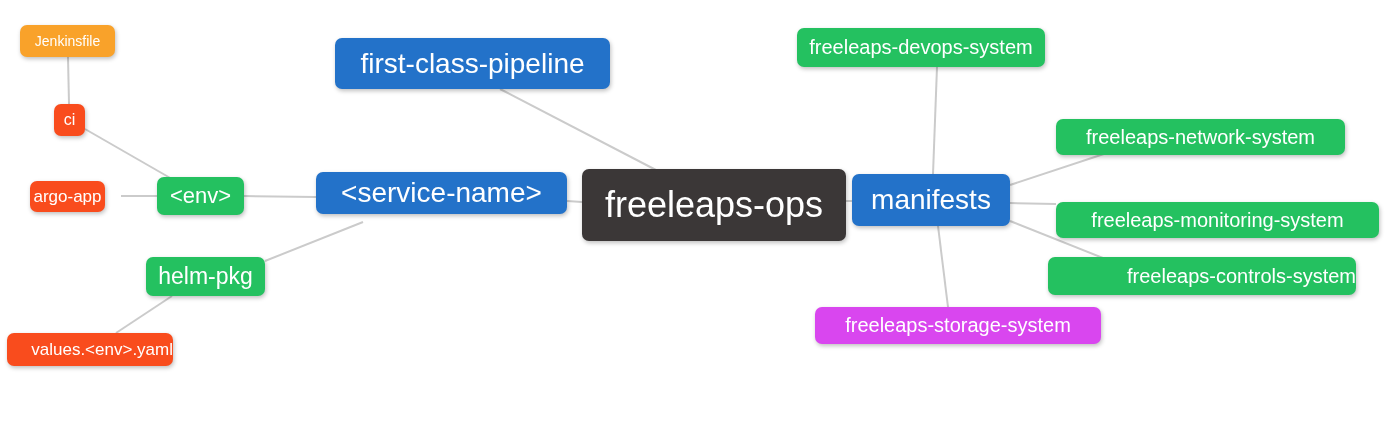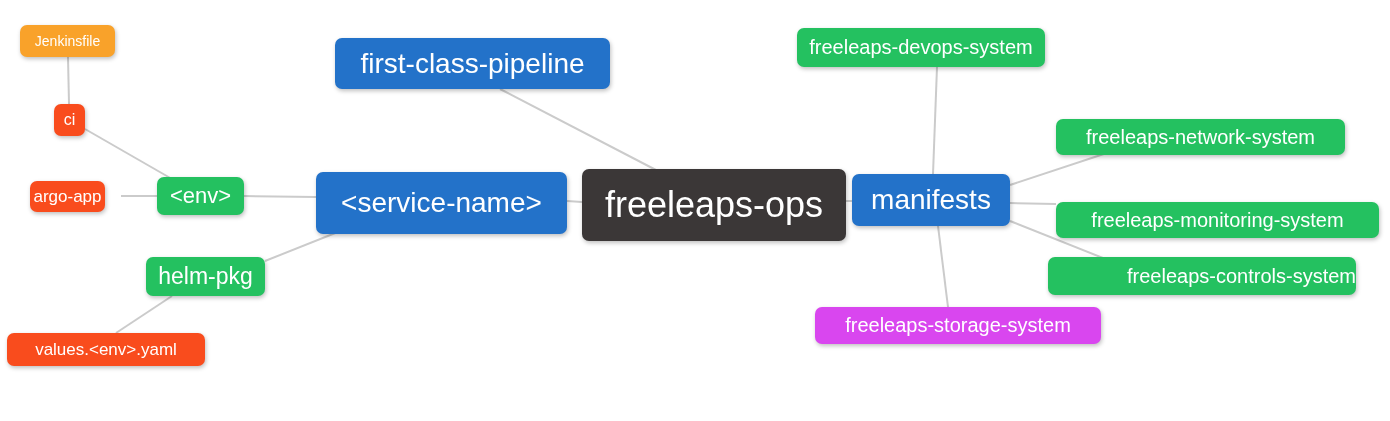--- a/index.html
+++ b/index.html
@@ -60,42 +60,42 @@
       <line x1="1010" y1="221" x2="1108" y2="260" stroke="#CBCBCB" stroke-width="2"></line>
       <line x1="938" y1="226" x2="948" y2="307" stroke="#CBCBCB" stroke-width="2"></line>
     </svg>
   <div id="node-layer">
       <div class="mm-node" style="left: 582px; top: 169px; width: 264px; height: 72px; background: rgb(59, 55, 55); font-size: 36px;">
         <span class="mm-label">freeleaps-ops</span>
       </div>
       <div class="mm-node" style="left: 315px; top: 38px; width: 275px; height: 51px; background: rgb(35, 114, 201); font-size: 28px; margin-left: 20px;">
         <span class="mm-label">first-class-pipeline</span>
       </div>
-      <div class="mm-node" style="left: 316px; top: 172px; width: 251px; height: 62px; background: rgb(35, 114, 201); font-size: 28px;">
+      <div class="mm-node" style="left: 316px; top: 172px; width: 251px; height: 42px; background: rgb(35, 114, 201); font-size: 28px;">
         <span class="mm-label">&lt;service-name&gt;</span>
       </div>
       <div class="mm-node" style="left: 852px; top: 174px; width: 158px; height: 52px; background: rgb(35, 114, 201); font-size: 28px;">
         <span class="mm-label">manifests</span>
       </div>
       <div class="mm-node" style="left: 157px; top: 177px; width: 87px; height: 38px; background: rgb(36, 193, 96); font-size: 22px; text-align: right;">
         <span class="mm-label">&lt;env&gt;</span>
       </div>
       <div class="mm-node" style="left: 146px; top: 257px; width: 119px; height: 39px; background: rgb(36, 193, 96); font-size: 23px;">
         <span class="mm-label">helm-pkg</span>
       </div>
       <div class="mm-node" style="left: 54px; top: 104px; width: 31px; height: 32px; background: rgb(249, 76, 29); font-size: 16px;">
         <span class="mm-label">ci</span>
       </div>
       <div class="mm-node" style="left: 30px; top: 181px; width: 75px; height: 31px; background: rgb(249, 76, 29); font-size: 17px;">
         <span class="mm-label">argo-app</span>
       </div>
       <div class="mm-node" style="left: 20px; top: 25px; width: 95px; height: 32px; background: rgb(249, 162, 42); font-size: 14px;">
         <span class="mm-label">Jenkinsfile</span>
       </div>
-      <div class="mm-node" style="left: 7px; top: 333px; width: 198px; height: 33px; background: rgb(249, 76, 29); font-size: 17px;">
+      <div class="mm-node" style="left: 7px; top: 333px; width: 166px; height: 33px; background: rgb(249, 76, 29); font-size: 17px; justify-content: flex-end;">
         <span class="mm-label">values.&lt;env&gt;.yaml</span>
       </div>
       <div class="mm-node" style="left: 797px; top: 28px; width: 248px; height: 39px; background: rgb(36, 193, 96); font-size: 20px;">
         <span class="mm-label">freeleaps-devops-system</span>
       </div>
       <div class="mm-node" style="left: 1056px; top: 112px; width: 289px; height: 36px; background: rgb(36, 193, 96); font-size: 20px; margin-top: 7px;">
         <span class="mm-label">freeleaps-network-system</span>
       </div>
       <div class="mm-node" style="left: 1056px; top: 186px; width: 323px; height: 36px; background: rgb(36, 193, 96); font-size: 20px; margin-top: 16px;">
         <span class="mm-label">freeleaps-monitoring-system</span>

